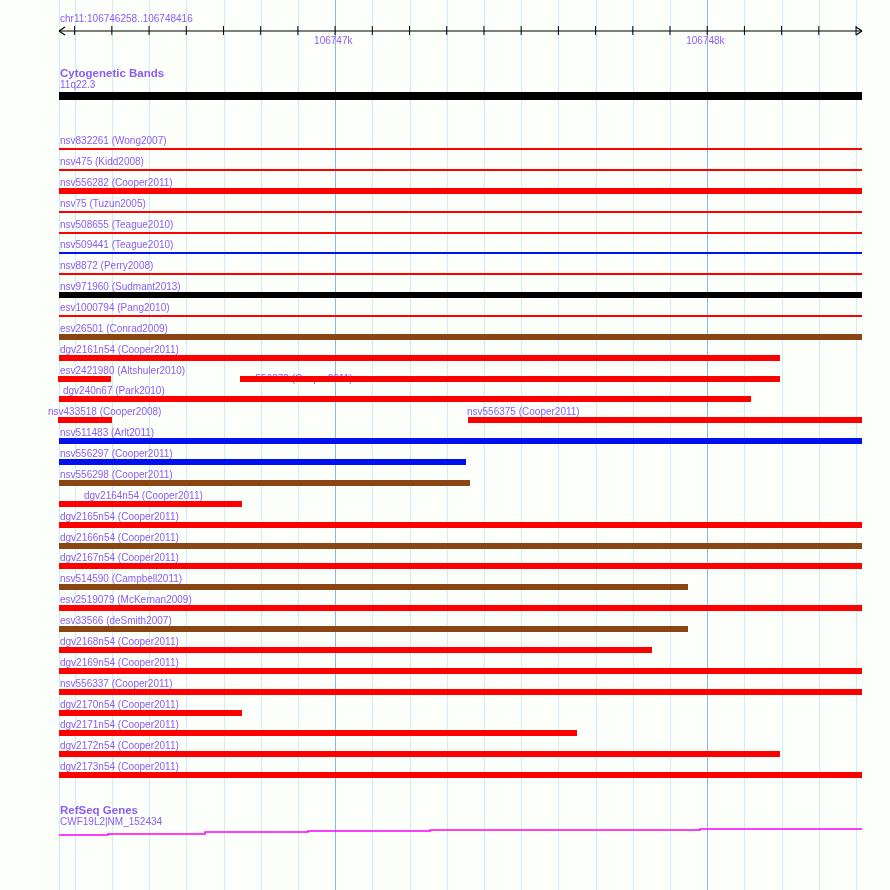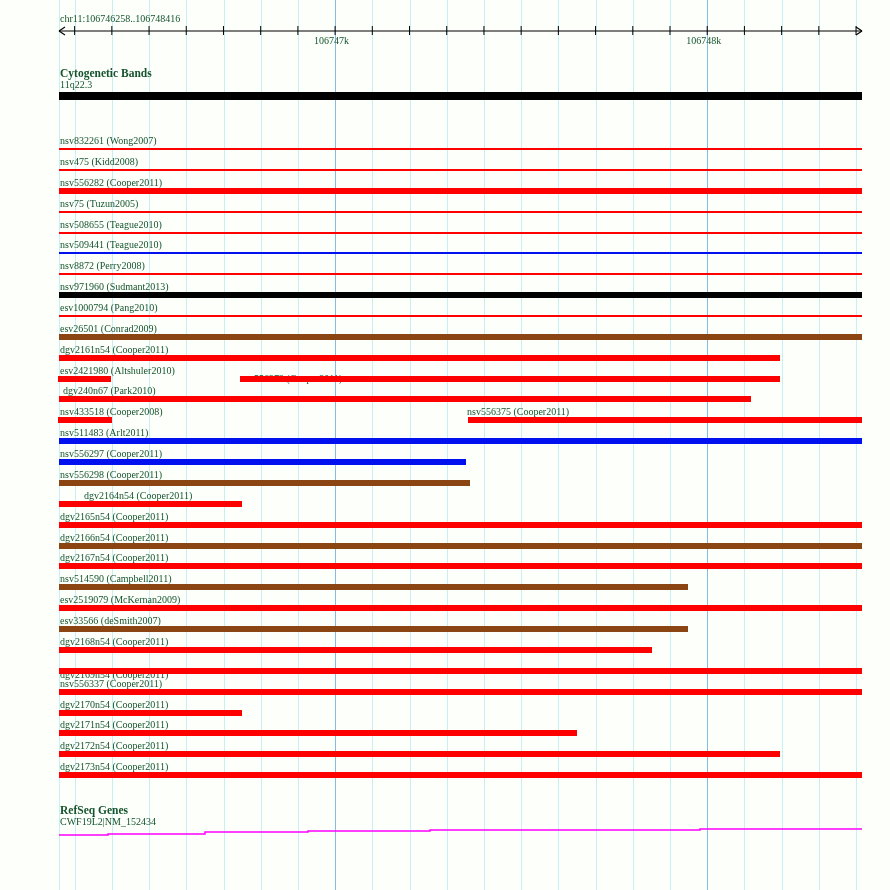--- a/index.html
+++ b/index.html
@@ -1,19 +1,19 @@
 <!DOCTYPE html>
 <html><head>
 <meta charset="utf-8">
 <style>
   html,body{margin:0;padding:0;background:#ffffff;}
   #canvas{
     position:relative;width:890px;height:890px;overflow:hidden;
-    background:#fdfffa;color:#14532d;
-    font-family:Liberation Serif, serif;
+    background:#fdfffa;color:#8b5cf6;
+    font-family:Liberation Sans, sans-serif;
   }
   .gridline{position:absolute;top:0;height:890px;width:1px;}
   .txt{position:absolute;white-space:pre;}
   .small{font-size:10px;line-height:11px;}
   .hdr{font-weight:bold;font-size:11.5px;line-height:12px;}
   .bar{position:absolute;}
   .tick-label{position:absolute;top:35px;font-size:10px;line-height:11px;}
   #overlay{position:absolute;left:0;top:0;pointer-events:none;}
 </style>
 </head>
@@ -109,21 +109,21 @@
       <div class="txt small" style="left: 60px; top: 322.8px;">esv26501 (Conrad2009)</div>
       <div class="bar" style="left: 59px; width: 803px; top: 333.8px; height: 6px; background: rgb(139, 69, 19);"></div>
       <div class="txt small" style="left: 60px; top: 343.7px;">dgv2161n54 (Cooper2011)</div>
       <div class="bar" style="left: 59px; width: 721px; top: 354.7px; height: 6px; background: rgb(254, 0, 0);"></div>
       <div class="txt small" style="left: 60px; top: 364.6px;">esv2421980 (Altshuler2010)</div>
       <div class="bar" style="left: 58px; width: 53px; top: 375.6px; height: 6px; background: rgb(254, 0, 0);"></div>
       <div class="txt small" style="left: 240px; top: 373px;">nsv556372 (Cooper2011)</div>
       <div class="bar" style="left: 240px; width: 540px; top: 375.6px; height: 6px; background: rgb(254, 0, 0);"></div>
       <div class="txt small" style="left: 44px; top: 385.4px; margin-left: 19px;">dgv240n67 (Park2010)</div>
       <div class="bar" style="left: 59px; width: 692px; top: 396.4px; height: 6px; background: rgb(254, 0, 0);"></div>
-      <div class="txt small" style="left: 60px; top: 406.3px;">nsv433518 (Cooper2008)</div>
+      <div class="txt small" style="left: 48px; top: 406.3px;">nsv433518 (Cooper2008)</div>
       <div class="bar" style="left: 58px; width: 54px; top: 417.3px; height: 6px; background: rgb(254, 0, 0);"></div>
       <div class="txt small" style="left: 467px; top: 406.3px;">nsv556375 (Cooper2011)</div>
       <div class="bar" style="left: 468px; width: 394px; top: 417.3px; height: 6px; background: rgb(254, 0, 0);"></div>
       <div class="txt small" style="left: 60px; top: 427.2px;">nsv511483 (Arlt2011)</div>
       <div class="bar" style="left: 59px; width: 803px; top: 438.2px; height: 6px; background: rgb(0, 16, 238);"></div>
       <div class="txt small" style="left: 60px; top: 448.1px;">nsv556297 (Cooper2011)</div>
       <div class="bar" style="left: 59px; width: 407px; top: 459.1px; height: 6px; background: rgb(0, 16, 238);"></div>
       <div class="txt small" style="left: 60px; top: 468.9px;">nsv556298 (Cooper2011)</div>
       <div class="bar" style="left: 59px; width: 411px; top: 479.9px; height: 6px; background: rgb(139, 69, 19);"></div>
       <div class="txt small" style="left: 60px; top: 489.8px; margin-left: 24px;">dgv2164n54 (Cooper2011)</div>
@@ -135,21 +135,21 @@
       <div class="txt small" style="left: 60px; top: 552.4px;">dgv2167n54 (Cooper2011)</div>
       <div class="bar" style="left: 59px; width: 803px; top: 563.4px; height: 6px; background: rgb(254, 0, 0);"></div>
       <div class="txt small" style="left: 60px; top: 573.3px;">nsv514590 (Campbell2011)</div>
       <div class="bar" style="left: 59px; width: 629px; top: 584.3px; height: 6px; background: rgb(139, 69, 19);"></div>
       <div class="txt small" style="left: 60px; top: 594.1px;">esv2519079 (McKernan2009)</div>
       <div class="bar" style="left: 59px; width: 803px; top: 605.1px; height: 6px; background: rgb(254, 0, 0);"></div>
       <div class="txt small" style="left: 60px; top: 615px;">esv33566 (deSmith2007)</div>
       <div class="bar" style="left: 59px; width: 629px; top: 626px; height: 6px; background: rgb(139, 69, 19);"></div>
       <div class="txt small" style="left: 60px; top: 635.9px;">dgv2168n54 (Cooper2011)</div>
       <div class="bar" style="left: 59px; width: 593px; top: 646.9px; height: 6px; background: rgb(254, 0, 0);"></div>
-      <div class="txt small" style="left: 60px; top: 656.8px; margin-top: 12px;">dgv2169n54 (Cooper2011)</div>
+      <div class="txt small" style="left: 60px; top: 656.8px;">dgv2169n54 (Cooper2011)</div>
       <div class="bar" style="left: 59px; width: 803px; top: 667.8px; height: 6px; background: rgb(254, 0, 0);"></div>
       <div class="txt small" style="left: 60px; top: 677.6px;">nsv556337 (Cooper2011)</div>
       <div class="bar" style="left: 59px; width: 803px; top: 688.6px; height: 6px; background: rgb(254, 0, 0);"></div>
       <div class="txt small" style="left: 60px; top: 698.5px;">dgv2170n54 (Cooper2011)</div>
       <div class="bar" style="left: 59px; width: 183px; top: 709.5px; height: 6px; background: rgb(254, 0, 0);"></div>
       <div class="txt small" style="left: 60px; top: 719.4px;">dgv2171n54 (Cooper2011)</div>
       <div class="bar" style="left: 59px; width: 518px; top: 730.4px; height: 6px; background: rgb(254, 0, 0);"></div>
       <div class="txt small" style="left: 60px; top: 740.2px;">dgv2172n54 (Cooper2011)</div>
       <div class="bar" style="left: 59px; width: 721px; top: 751.2px; height: 6px; background: rgb(254, 0, 0);"></div>
       <div class="txt small" style="left: 60px; top: 761.1px;">dgv2173n54 (Cooper2011)</div>

